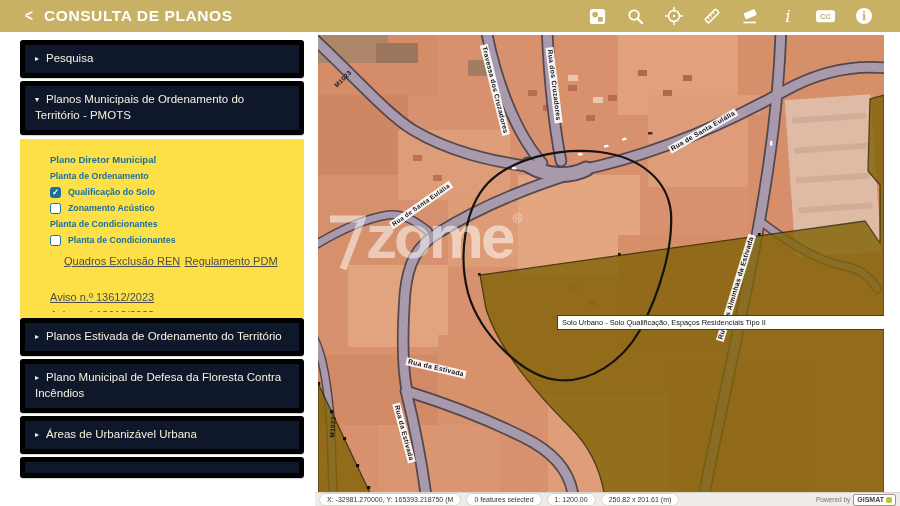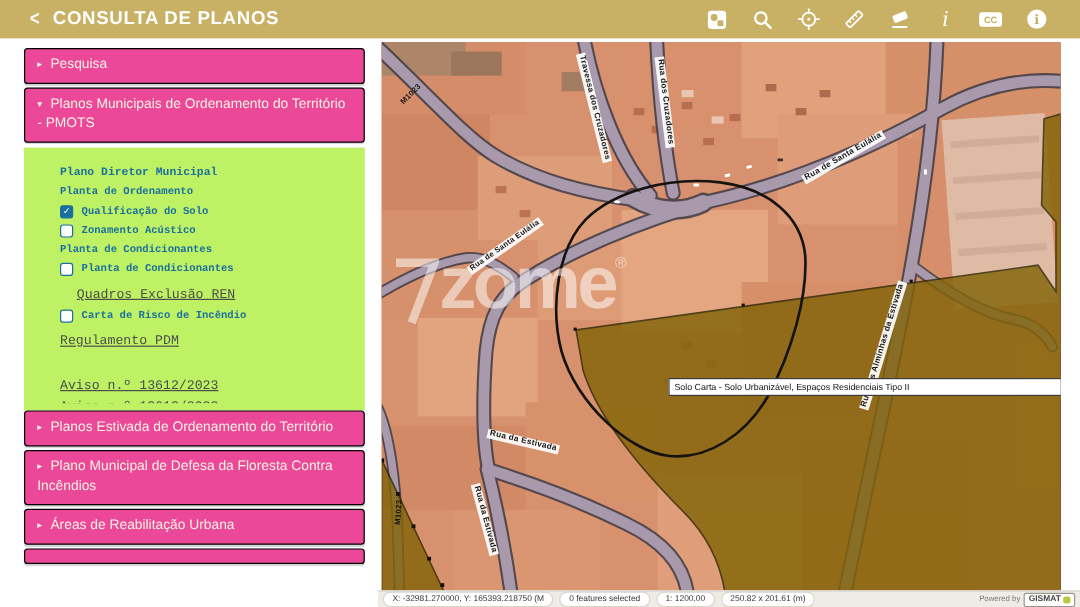--- a/index.html
+++ b/index.html
@@ -17,26 +17,26 @@
   .title-wrap { display:flex; align-items:center; gap:10px; padding-left:24px; color:#fff; }
   .back-glyph { font-size:17px; font-weight:bold; transform:scaleX(.8); }
   .app-title { font-size:15.5px; font-weight:bold; letter-spacing:.6px; }
   .toolbar { display:flex; align-items:center; gap:17px; padding-right:26px; }
   .tbtn { width:21px; height:21px; display:flex; align-items:center; justify-content:center; cursor:pointer; background:none; border:none; }
   .tbtn svg { display:block; }
 
   
   .sidebar { position:absolute; left:20px; top:40px; width:284px; }
   .panel {
-    background:#ec4899; border:1px solid #000000; border-radius:3px;
+    background:#0f172a; border:5px solid #000000; border-radius:3px;
     color:#f6f1e0; font-size:11.5px; padding:5px 9px 6px 10px; margin-bottom:3px;
     box-shadow:0 1px 1px rgba(0,0,0,.18); cursor:pointer; line-height:1.45;
   }
   .panel .arrow { font-size:8px; margin-right:7px; position:relative; top:-1px; }
-  .pmot-content { background:#bef264; padding:15px 4px 6px 30px;font-family:Liberation Mono, monospace; }
+  .pmot-content { background:#fde047; padding:15px 4px 6px 30px; }
   .h-main { color:#1b6f9e; font-weight:bold; font-size:9.5px; margin-bottom:6px; }
   .h-sub  { color:#1b6f9e; font-weight:bold; font-size:8.8px; margin-bottom:6px; }
   .cb-row { display:flex; align-items:center; gap:7px; margin-bottom:5px; cursor:pointer; }
   .cb { width:11px; height:11px; min-width:11px; border:1.5px solid #1b6f9e; border-radius:2.5px;
         background:#fff; display:flex; align-items:center; justify-content:center; }
   .cb .tick { display:none; color:#fff; font-size:8.5px; font-weight:bold; line-height:1; }
   .cb-row.checked .cb { background:#1b6f9e; }
   .cb-row.checked .cb .tick { display:block; }
   .cb-label { color:#1b6f9e; font-weight:bold; font-size:8.8px; line-height:1.2; }
   .doc-link { display:inline-block; color:#4d4d4d; font-size:11px; text-decoration:underline; margin:2px 0 6px 0; cursor:pointer; }
@@ -178,42 +178,38 @@
       </div>
 
       <div class="h-sub">Planta de Condicionantes</div>
 
       <div class="cb-row">
         <span class="cb"></span>
         <span class="cb-label">Planta de Condicionantes</span>
       </div>
       <a class="doc-link indent1">Quadros Exclusão REN</a>
 
-      <div class="cb-row">
-        <span class="cb"></span>
-        <span class="cb-label">Carta de Risco de Incêndio</span>
-      </div>
       <a class="doc-link">Regulamento PDM</a>
 
       <div class="gap-lg"></div>
 
       <a class="doc-link" style="margin-bottom:1px;">Aviso n.º 13612/2023</a>
       <div class="clipped">
         <a class="doc-link">Aviso n.º 13612/2023</a>
       </div>
     </div>
 
     <div class="panel">
       <span class="arrow">▸</span><span>Planos Estivada de Ordenamento do Território</span>
     </div>
     <div class="panel">
       <span class="arrow">▸</span><span>Plano Municipal de Defesa da Floresta Contra Incêndios</span>
     </div>
     <div class="panel">
-      <span class="arrow">▸</span><span>Áreas de Reabilitação Urbana</span>
+      <span class="arrow">▸</span><span>Áreas de Urbanizável Urbana</span>
     </div>
     <div class="panel">
       
     </div>
 
   </div>
 
   <div class="map">
     <svg class="base" width="566" height="457" viewBox="0 0 566 457">
 
@@ -339,21 +335,21 @@
     <div class="street-label plain" style="left:15px; top:392px; font-size:6.4px; transform:translate(-50%,-50%) rotate(-86deg);">M1023</div>
 
     <div class="watermark">
       <svg width="40" height="62" viewBox="0 0 40 62" style="margin-top:4px;">
         <path d="M 4,8 L 36,8 L 17,58" fill="none" stroke="rgba(255,255,255,.52)" stroke-width="7"></path>
       </svg>
       <span class="wm-text">zome</span>
       <span class="wm-reg">®</span>
     </div>
 
-    <div class="tooltip">Solo Carta - Solo Urbanizável, Espaços Residenciais Tipo II</div>
+    <div class="tooltip">Solo Urbano - Solo Qualificação, Espaços Residenciais Tipo II</div>
   </div>
 
   <div class="statusbar">
     <span class="sbox">X: -32981.270000, Y: 165393.218750 (M</span>
     <span class="sbox">0 features selected</span>
     <span class="sbox">
       <span>1:</span>
       <span>1200.00</span>
     </span>
     <span class="sbox">250.82 x 201.61 (m)</span>

